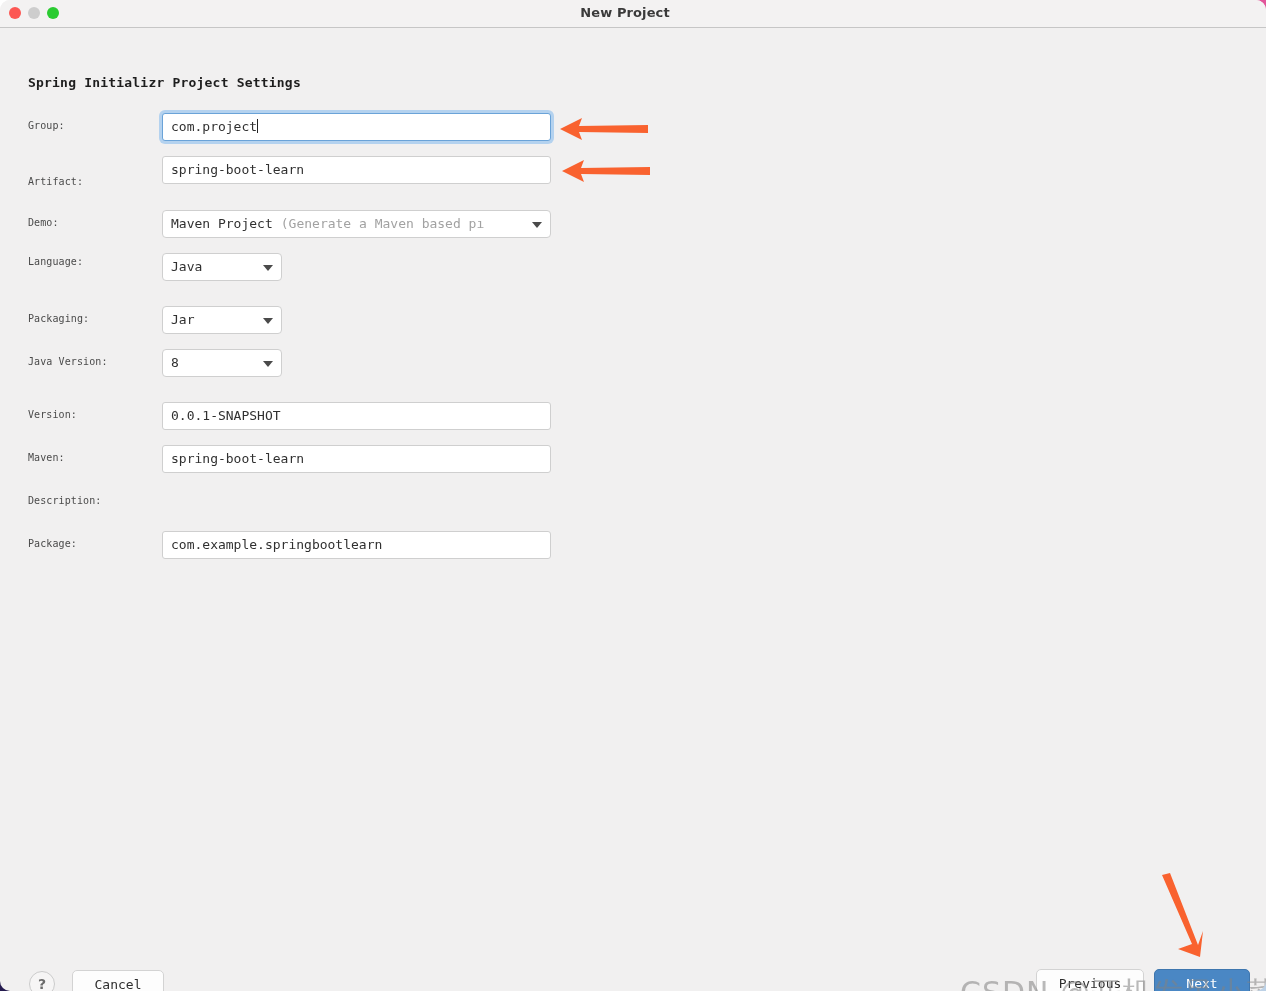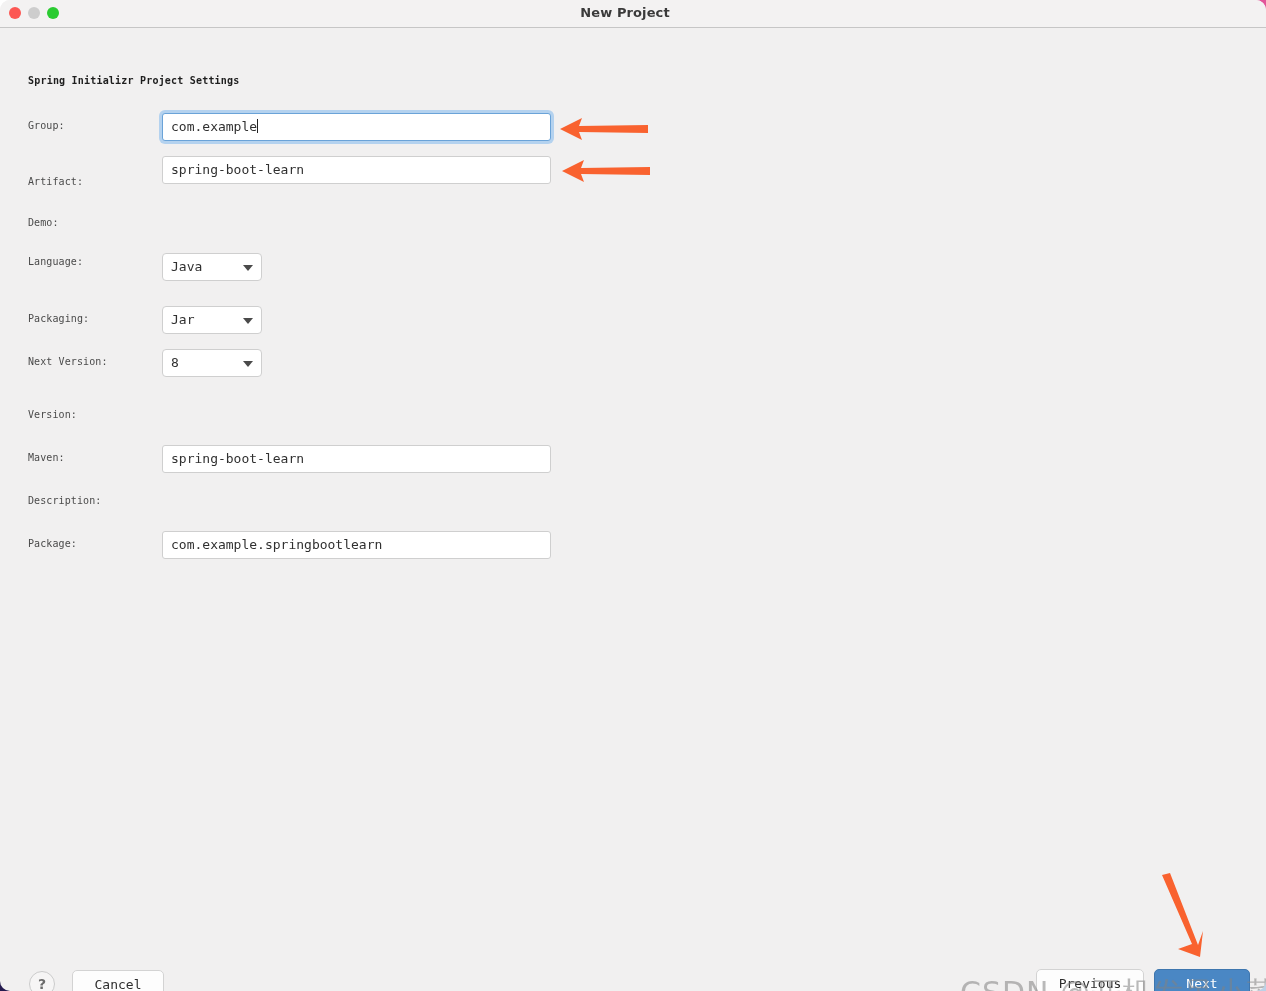--- a/index.html
+++ b/index.html
@@ -82,21 +82,21 @@
   
   #content {
     position: relative;
     height: 964px;
   }
 
   #heading {
     position: absolute;
     left: 28px; top: 47px;
     font-family: "DejaVu Sans Mono", monospace;
-    font-size: 10px;
+    font-size: 13px;
     font-weight: bold;
     color: #1e1e1e;
     letter-spacing: 0.2px;
   }
   .row-label {
     position: absolute;
     left: 28px;
     font-size: 10px;
     color: #4a4a4a;
     white-space: pre;
@@ -144,21 +144,21 @@
     border-radius: 4px;
     font-family: "DejaVu Sans Mono", monospace;
     font-size: 13px;
     color: #303030;
     padding: 0 26px 0 8px;
     line-height: 26px;
     white-space: nowrap;
     overflow: hidden;
   }
   .combo.wide   { width: 389px; }
-  .combo.narrow { width: 100px; }
+  .combo.narrow { width: 120px; }
   .combo .muted { color: #a2a2a2; }
   .combo .arrow {
     position: absolute;
     right: 8px; top: 11px;
     width: 0; height: 0;
     border-left: 5px solid transparent;
     border-right: 5px solid transparent;
     border-top: 6px solid #4a4a4a;
   }
 
@@ -232,37 +232,39 @@
     <div class="traffic min"></div>
     <div class="traffic max"></div>
     <div id="window-title">New Project</div>
   </div>
 
   <div id="content">
 
     <div id="heading">Spring Initializr Project Settings</div>
 
     <div class="row-label" style="top:92px">Group:</div>
-    <div class="tfield wide focused" style="top:85px"><span>com.example</span><span class="caret"></span></div>
+    <div class="tfield wide focused" style="top:85px"><span>com.project</span><span class="caret"></span></div>
 
     <div class="row-label" style="top:148px">Artifact:</div>
     <div class="tfield wide" style="top:128px"><span>spring-boot-learn</span></div>
 
     <div class="row-label" style="top:189px">Demo:</div>
+    <div class="combo wide" style="top:182px"><span>Maven Project</span><span class="muted" style="margin-left:8px">(Generate a Maven based pı</span><span class="arrow"></span></div>
 
     <div class="row-label" style="top:228px">Language:</div>
     <div class="combo narrow" style="top:225px"><span>Java</span><span class="arrow"></span></div>
 
     <div class="row-label" style="top:285px">Packaging:</div>
     <div class="combo narrow" style="top:278px"><span>Jar</span><span class="arrow"></span></div>
 
-    <div class="row-label" style="top:328px">Next Version:</div>
+    <div class="row-label" style="top:328px">Java Version:</div>
     <div class="combo narrow" style="top:321px"><span>8</span><span class="arrow"></span></div>
 
     <div class="row-label" style="top:381px">Version:</div>
+    <div class="tfield wide" style="top:374px"><span>0.0.1-SNAPSHOT</span></div>
 
     <div class="row-label" style="top:424px">Maven:</div>
     <div class="tfield wide" style="top:417px"><span>spring-boot-learn</span></div>
 
     <div class="row-label" style="top:467px">Description:</div>
 
     <div class="row-label" style="top:510px">Package:</div>
     <div class="tfield wide" style="top:503px"><span>com.example.springbootlearn</span></div>
 
     <svg class="annot" style="left:560px; top:88px;" width="90" height="26">

